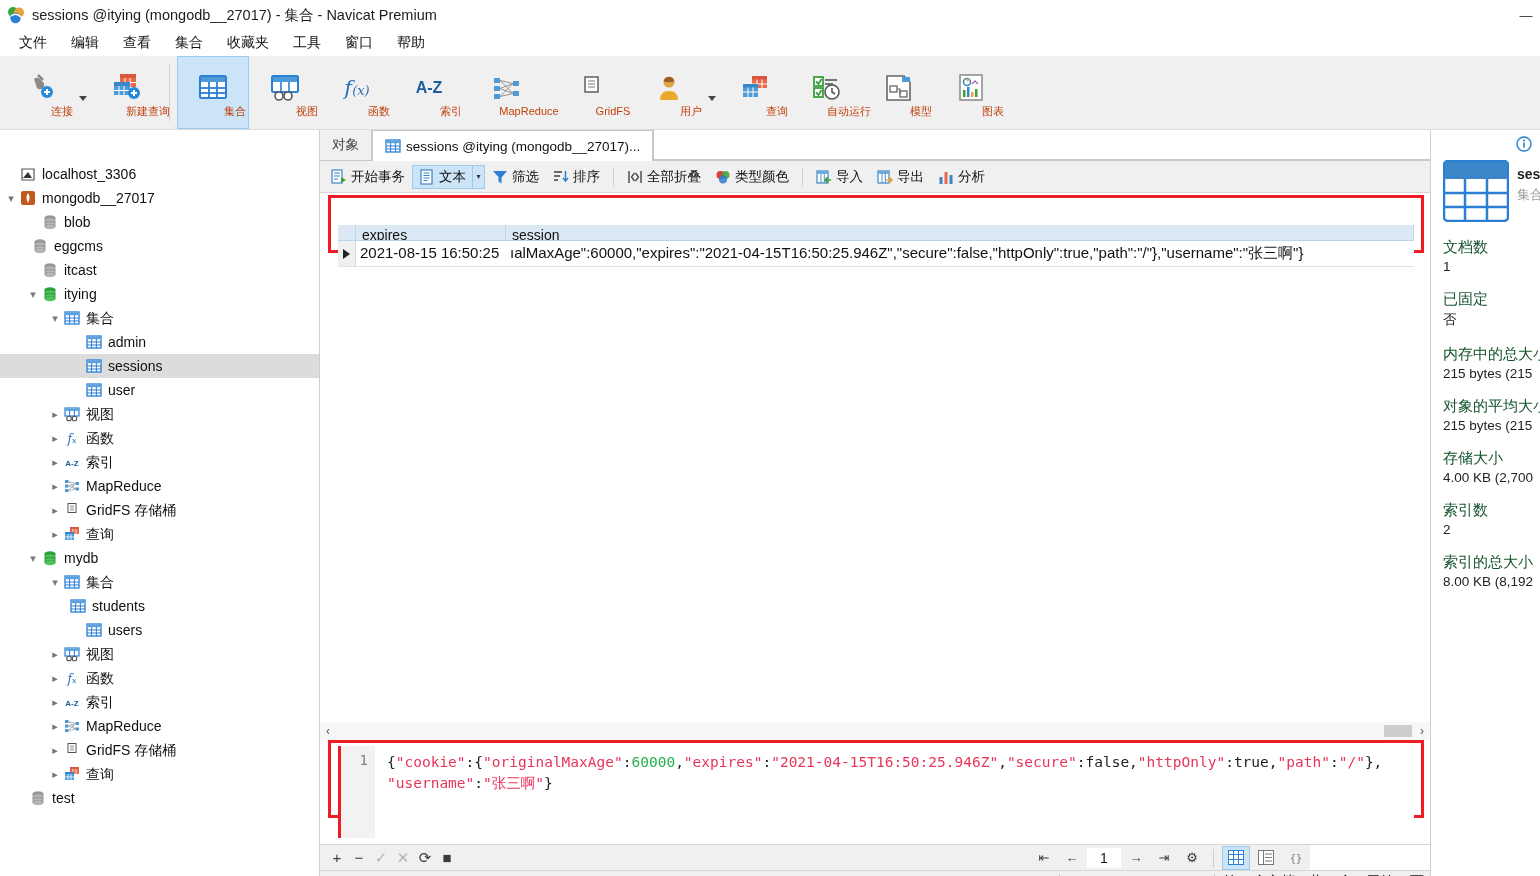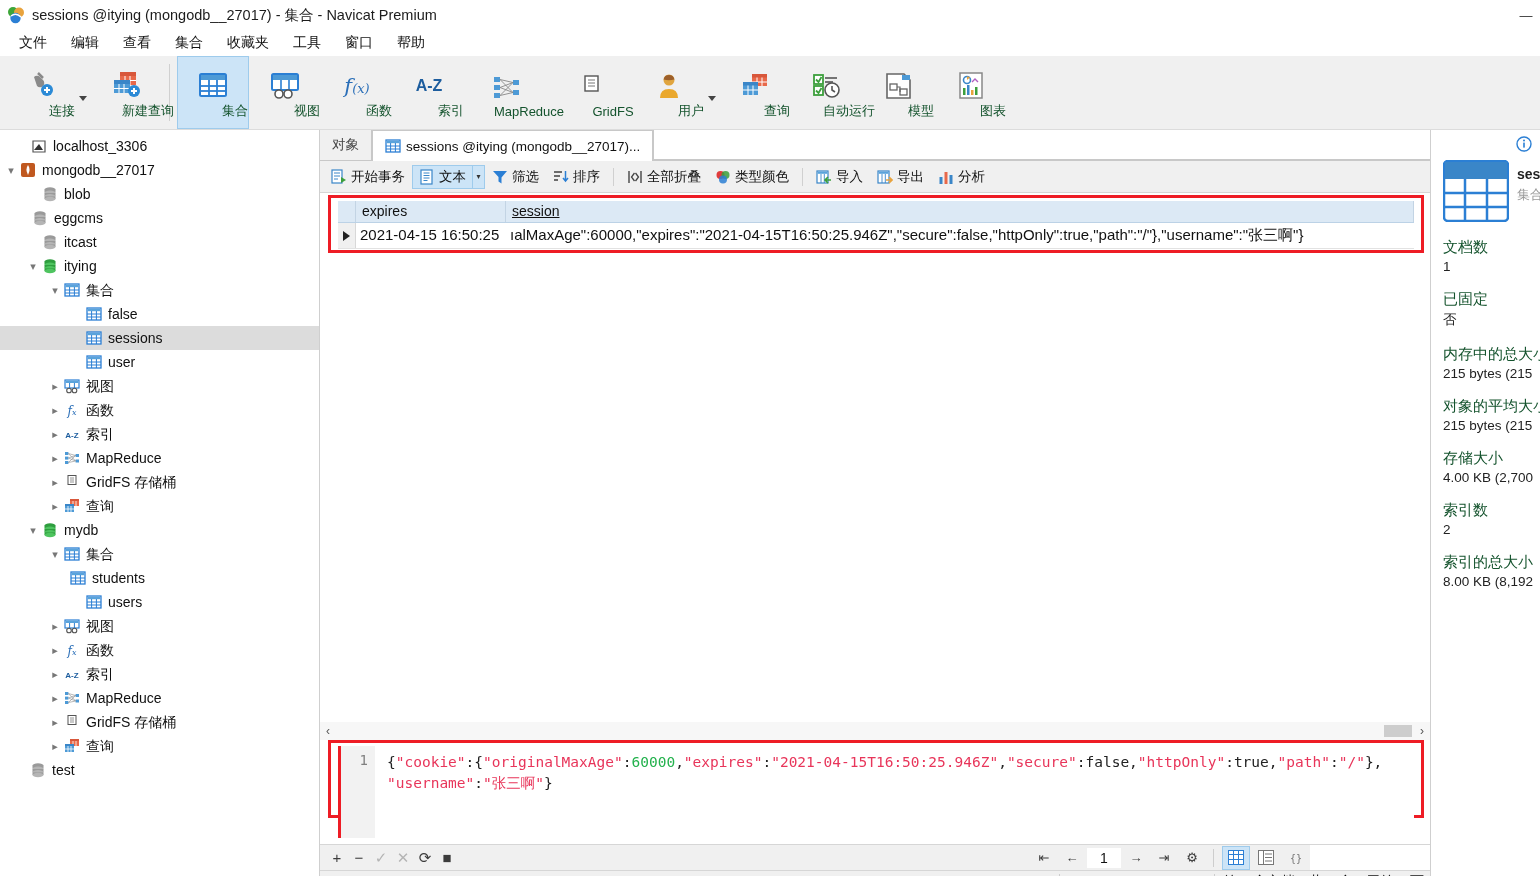--- a/index.html
+++ b/index.html
@@ -41,21 +41,21 @@
     border-bottom:1px solid #dcdcdc;
     padding-left:4px;
   }
   .tb-btn {
     width:72px; display:flex; flex-direction:column;
     align-items:center; justify-content:center; gap:3px;
     cursor:default; position:relative;
   }
   .tb-btn.wide { width:84px; }
   .tb-btn .ic { height:34px; display:flex; align-items:flex-end; justify-content:center; }
-  .tb-btn .lb { font-size:13px; color:#14532d; white-space:nowrap;margin-left:44px; }
+  .tb-btn .lb { font-size:11px; color:#c2410c; white-space:nowrap;margin-left:44px; }
   .tb-btn.active { background:#cce4f7; border:1px solid #9ecbec; }
   .tb-sep { width:1px; background:#d0d0d0; margin:8px 7px; }
   .tb-caret { width:14px; display:flex; align-items:center; justify-content:center; padding-top:12px; }
   .tb-caret .tri { width:0;height:0;border-left:4px solid transparent;border-right:4px solid transparent;border-top:5px solid #444; }
 
   
   .body-area { display:flex; height:762px; }
 
   
   .sidebar {
@@ -98,21 +98,21 @@
   .sb-split { display:flex; align-items:center; }
   .sb-arrow { width:12px; text-align:center; font-size:8px; color:#333; border:1px solid #9ecbec; border-left:none; background:#cce4f7; align-self:stretch; display:flex; align-items:center; justify-content:center;}
   .sb-sep { width:1px; height:18px; background:#d0d0d0; margin:0 6px; }
 
   
   .gridwrap { position:relative; flex:1; background:#fff; min-height:0; }
   .redbox {
     position:absolute; border:3px solid #ee1c25; pointer-events:none;
   }
   .grid { position:absolute; left:18px; top:8px; right:16px; }
-  .grid-header { display:flex; height:22px; background:#dce9f5; border-bottom:1px solid #bcd2e6; }
+  .grid-header { display:flex; height:16px; background:#dce9f5; border-bottom:1px solid #bcd2e6;margin-top:24px; }
   .gh-corner { width:18px; border-right:1px solid #c3d4e4; background:#dce9f5; flex:none;}
   .gh-cell { padding:2px 6px; font-size:14px; color:#111; border-right:1px solid #c3d4e4; white-space:nowrap; overflow:hidden; }
   .gh-cell.c1 { width:150px; flex:none; }
   .gh-cell.c2 { flex:1;text-decoration:underline; }
   .grid-row { display:flex; height:26px; background:#fff; border-bottom:1px solid #e2e2e2;}
   .gr-marker { width:18px; flex:none; display:flex; align-items:center; justify-content:center; background:#f0f0f0; border-right:1px solid #d8d8d8; }
   .gr-marker .tri { width:0;height:0;border-top:5px solid transparent;border-bottom:5px solid transparent;border-left:7px solid #222; }
   .gr-cell { padding:3px 2px 3px 4px; font-size:15px; color:#111; white-space:nowrap; overflow:hidden; }
   .gr-cell.c1 { width:150px; flex:none; }
   .gr-cell.c2 { flex:1; }
@@ -368,21 +368,21 @@
           <rect x="19" y="16" width="2.5" height="8" fill="#3c9f3c"></rect>
         </svg>
       </span>
       <span class="lb">图表</span>
     </div>
   </div>
 
 <div class="body-area">
 
   <div class="sidebar" id="sidebar">
-      <div class="tree-row" style="padding-left: 15px;">
+      <div class="tree-row" style="padding-left: 4px; margin-top: 28px;">
         <span class="tw"></span>
         <span class="tico">
           <svg width="16" height="16" viewBox="0 0 16 16">
             <path d="M2 3 h12 v11 H2z" fill="#fff" stroke="#555" stroke-width="1.2"></path>
             <path d="M3 12 l5 -6 l4 6z" fill="#333"></path>
           </svg>
         </span>
         <span class="tlabel">localhost_3306</span>
       </div>
       <div class="tree-row" style="padding-left: 4px;">
@@ -480,21 +480,21 @@
         <span class="tico">
           <svg width="16" height="16" viewBox="0 0 16 16">
             <rect x="1" y="2" width="14" height="12" fill="#fff" stroke="#2b7fd4" stroke-width="1.3"></rect>
         <rect x="1.6" y="2.6" width="12.8" height="2.6" fill="#5aa3db"></rect>
         <line x1="1" y1="8" x2="15" y2="8" stroke="#2b7fd4" stroke-width="1"></line>
         <line x1="1" y1="11" x2="15" y2="11" stroke="#2b7fd4" stroke-width="1"></line>
         <line x1="5.6" y1="5" x2="5.6" y2="14" stroke="#2b7fd4" stroke-width="1"></line>
         <line x1="10.4" y1="5" x2="10.4" y2="14" stroke="#2b7fd4" stroke-width="1"></line>
           </svg>
         </span>
-        <span class="tlabel">false</span>
+        <span class="tlabel">admin</span>
       </div>
       <div class="tree-row sel" style="padding-left: 70px;">
         <span class="tw"></span>
         <span class="tico">
           <svg width="16" height="16" viewBox="0 0 16 16">
             <rect x="1" y="2" width="14" height="12" fill="#fff" stroke="#2b7fd4" stroke-width="1.3"></rect>
         <rect x="1.6" y="2.6" width="12.8" height="2.6" fill="#5aa3db"></rect>
         <line x1="1" y1="8" x2="15" y2="8" stroke="#2b7fd4" stroke-width="1"></line>
         <line x1="1" y1="11" x2="15" y2="11" stroke="#2b7fd4" stroke-width="1"></line>
         <line x1="5.6" y1="5" x2="5.6" y2="14" stroke="#2b7fd4" stroke-width="1"></line>
@@ -919,21 +919,21 @@
       <div class="grid">
         <div class="grid-header">
           <div class="gh-corner"></div>
           <div class="gh-cell c1">expires</div>
           <div class="gh-cell c2">session</div>
         </div>
         <div class="grid-row">
           <div class="gr-marker">
               <span class="tri"></span>
             </div>
-          <div class="gr-cell c1">2021-04-15 16:50:25</div>
+          <div class="gr-cell c1">2021-08-15 16:50:25</div>
           <div class="gr-cell c2">ıalMaxAge":60000,"expires":"2021-04-15T16:50:25.946Z","secure":false,"httpOnly":true,"path":"/"},"username":"张三啊"}</div>
         </div>
       </div>
     </div>
 
     <div class="hscroll">
       <span class="hs-arrow">‹</span>
       <span class="hs-track">
         <span class="hs-thumb"></span>
       </span>

